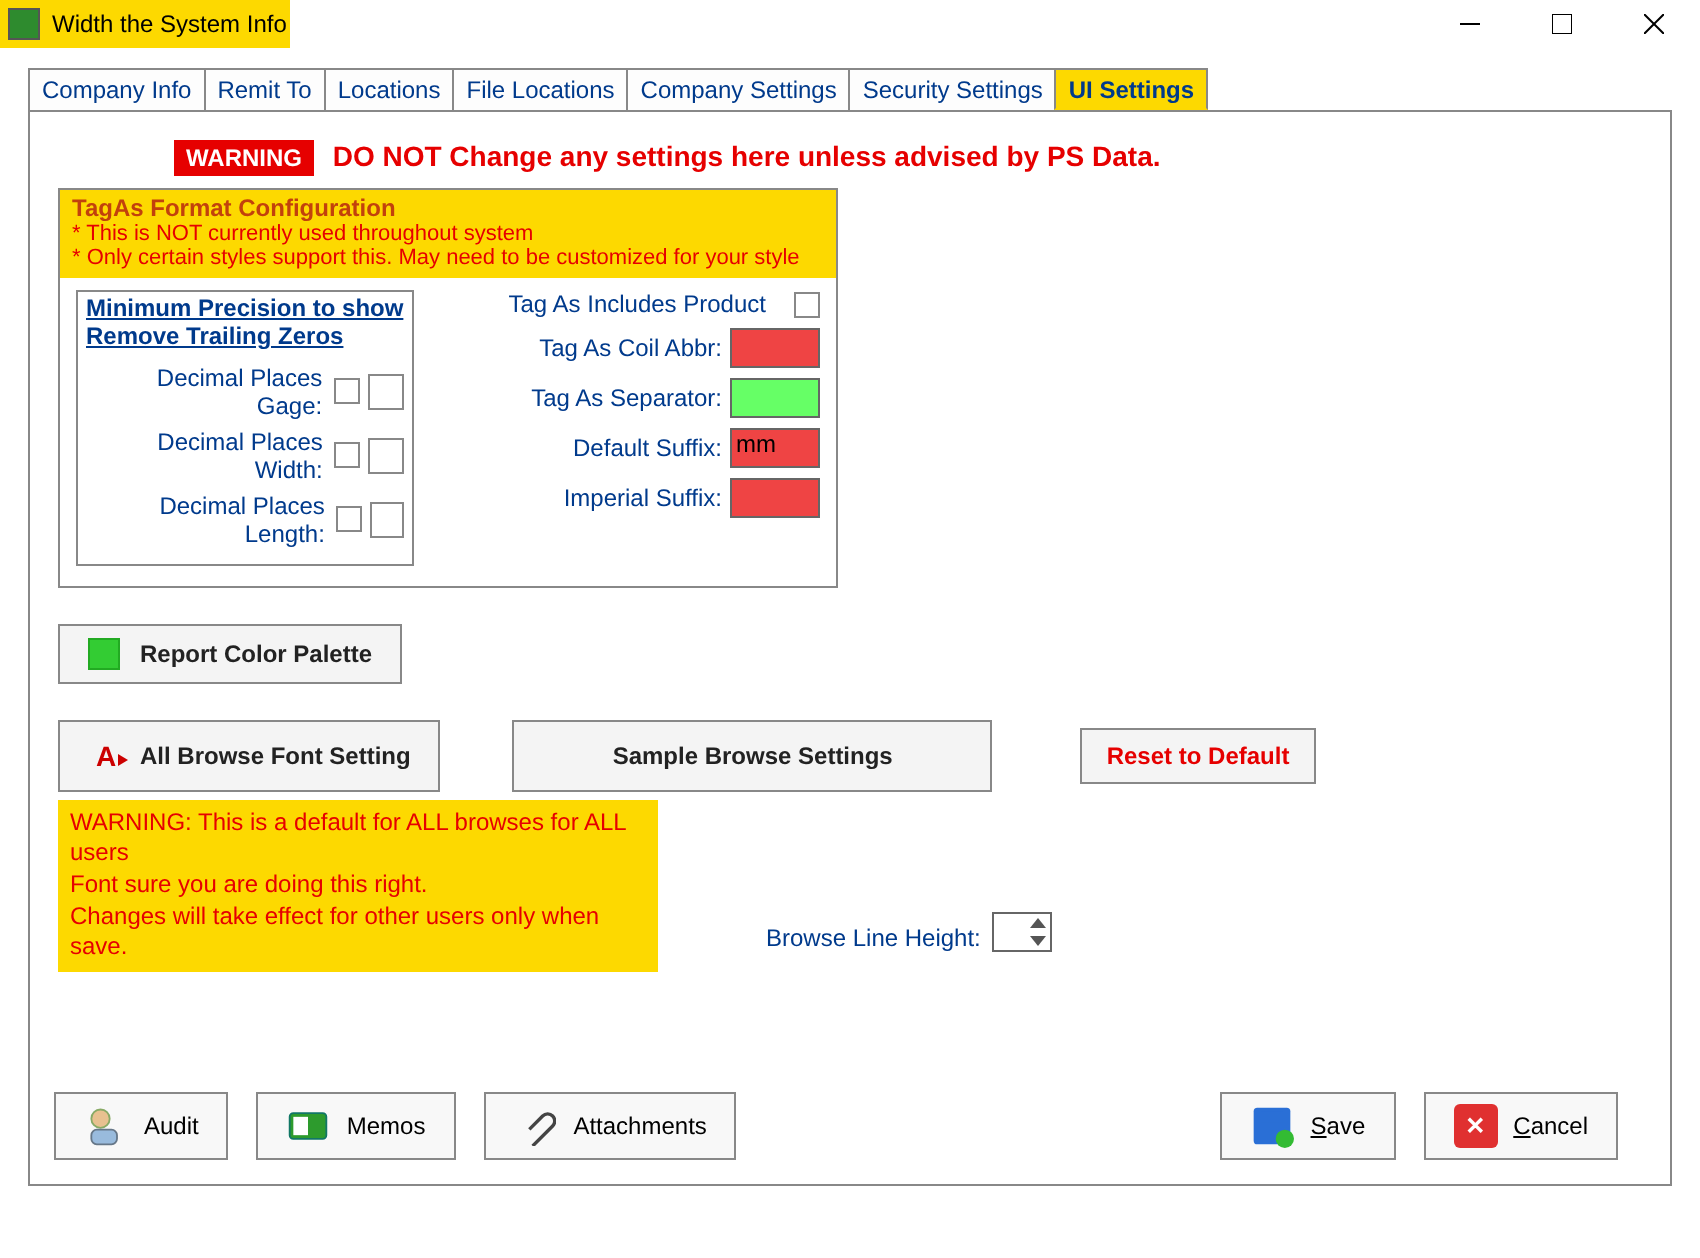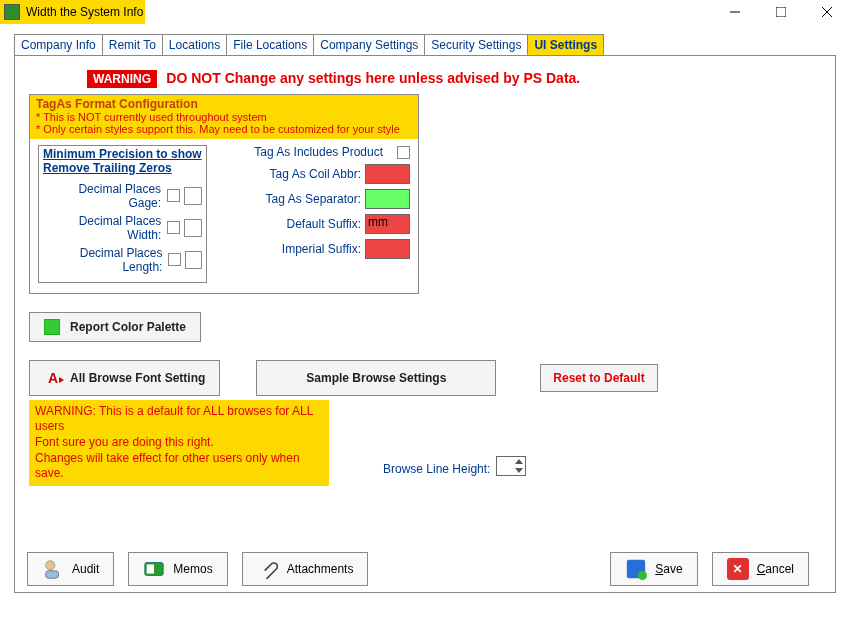--- a/index.html
+++ b/index.html
@@ -59,21 +59,21 @@
 
 
 .yellowwarn { background: #fdd900; color: #e60000; width: 300px; padding: 4px 6px; margin-top: 4px; font-size: 11px; line-height: 1.3; }
 .browsehl { color:#003a8c; display:inline-flex; align-items:flex-end; position:absolute; left:368px; top:368px;margin-top:32px;}
 .browsehl .spin { width:30px; height:20px; border:1px solid #666; background:#fff; position:relative; margin-left:6px;}
 .browsehl .spin:before,.browsehl .spin:after{content:"";position:absolute;right:2px;width:0;height:0;border-left:4px solid transparent;border-right:4px solid transparent;}
 .browsehl .spin:before{top:2px;border-bottom:5px solid #555;}
 .browsehl .spin:after{bottom:2px;border-top:5px solid #555;}
 
 
-.bottombar { position: absolute; left: 12px; right: 12px; bottom: 6px; height: 40px; display: flex; align-items: flex-end; }
+.bottombar { position: absolute; left: 12px; right: 12px; bottom: 6px; height: 40px; display: flex; align-items: flex-start; }
 .bbtn { border: 1px solid #888; background: #f8f8f8; height: 34px; display: inline-flex; align-items: center; padding: 0 14px; margin-right: 14px; cursor: pointer; }
 .bbtn .ic { width: 22px; height: 22px; margin-right: 8px; display:flex; align-items:center; justify-content:center; }
 .bbtn.save .ic svg rect{fill:#2a6fd6;}
 .bbtn.cancel .ic{background:#e03030;color:#fff;font-weight:bold;border-radius:3px;}
 .grow { flex:1; }
 .ul { text-decoration: underline; }
 </style>
 </head>
 <body>
 

